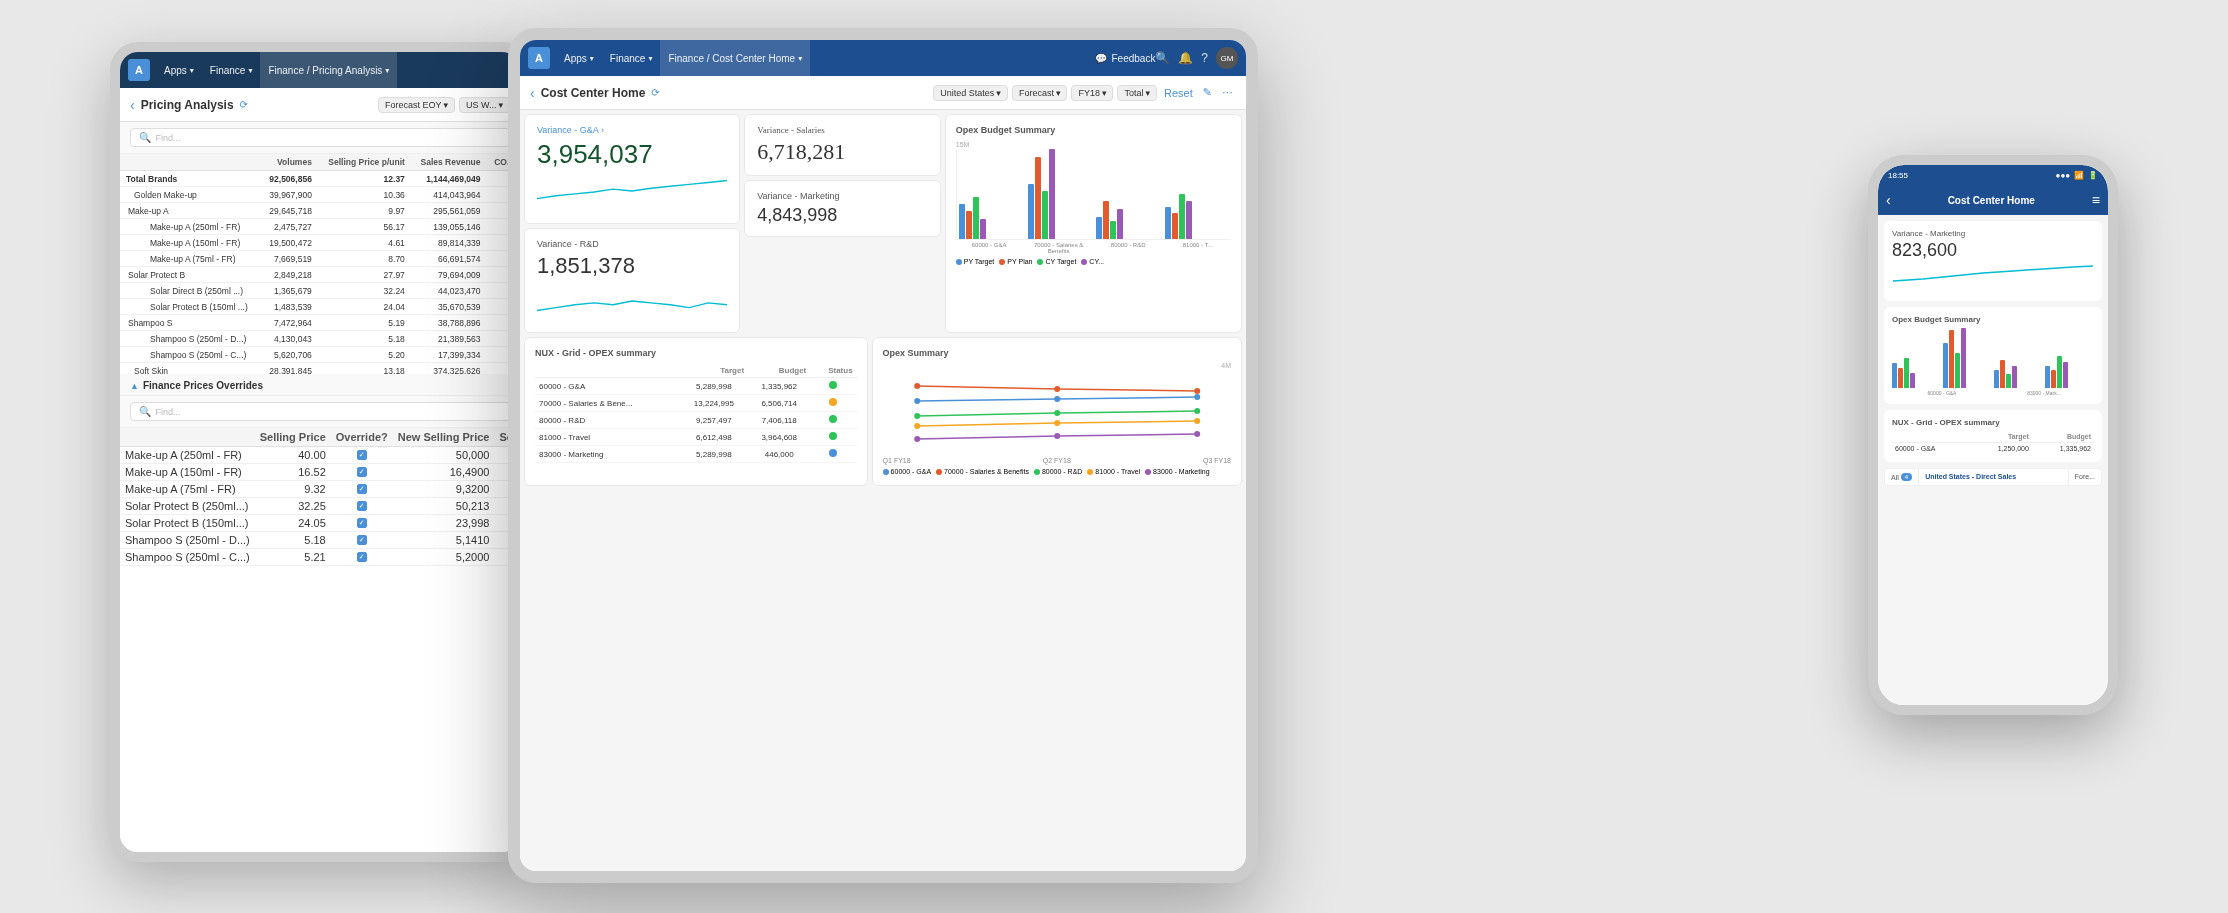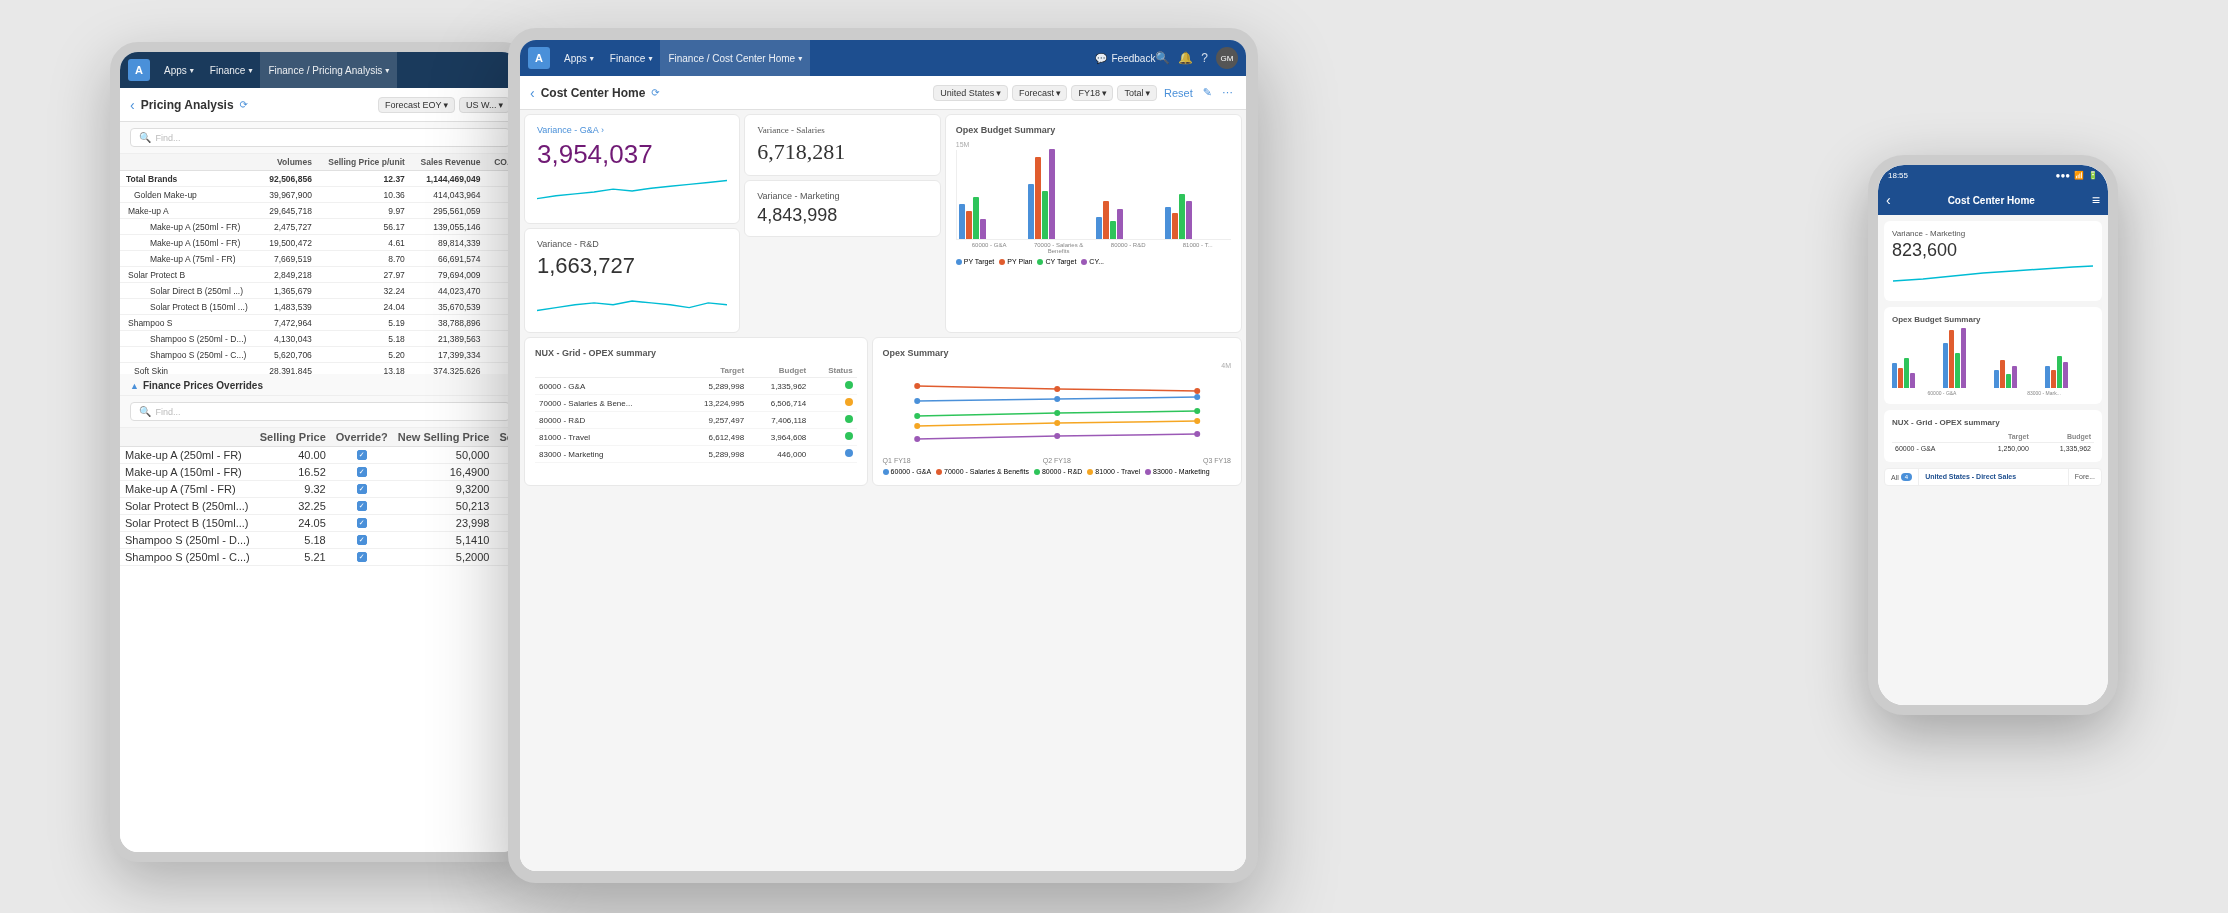--- a/index.html
+++ b/index.html
@@ -352,21 +352,21 @@
       font-weight: 600;
       padding: 2px 4px;
       text-align: right;
       border-bottom: 1px solid #eee;
     }
 
     .nux-table th:first-child { text-align: left; }
 
     .nux-table td {
       padding: 3px 4px;
-      text-align: right;
+      text-align: center;
       color: #333;
       border-bottom: 1px solid #f5f5f5;
     }
 
     .nux-table td:first-child { text-align: left; }
 
     .status-dot {
       width: 8px;
       height: 8px;
       border-radius: 50%;
@@ -803,29 +803,29 @@
 
       <div style="display:flex;gap:4px;margin-bottom:4px;">
 
         <div style="display:flex;flex-direction:column;gap:4px;flex:1.1;">
 
           <div style="background:white;border:1px solid #e8e8e8;border-radius:6px;padding:10px 12px;">
             <div style="font-size:9px;color:#4a90d9;margin-bottom:4px;cursor:pointer;">
               <span>Variance - G&amp;A</span>
               <span> ›</span>
             </div>
-            <div style="font-size:26px;font-weight:300;color:#701a75;margin-bottom:4px;">3,954,037</div>
+            <div style="font-size:26px;font-weight:300;color:#14532d;margin-bottom:4px;">3,954,037</div>
             <svg width="100%" height="35" viewBox="0 0 200 35">
               <polyline points="0,25 20,22 40,20 60,18 80,15 100,17 120,14 140,12 160,10 180,8 200,6" fill="none" stroke="#00bcd4" stroke-width="1.5"></polyline>
             </svg>
           </div>
 
           <div style="background:white;border:1px solid #e8e8e8;border-radius:6px;padding:10px 12px;">
             <div style="font-size:9px;color:#555;margin-bottom:4px;">Variance - R&amp;D</div>
-            <div style="font-size:22px;font-weight:300;color:#333;margin-bottom:4px;">1,663,727</div>
+            <div style="font-size:22px;font-weight:300;color:#333;margin-bottom:4px;">1,851,378</div>
             <svg width="100%" height="35" viewBox="0 0 200 35">
               <polyline points="0,28 20,25 40,22 60,20 80,22 100,18 120,20 140,22 160,25 180,20 200,22" fill="none" stroke="#00bcd4" stroke-width="1.5"></polyline>
             </svg>
           </div>
         </div>
 
         <div style="display:flex;flex-direction:column;gap:4px;flex:1;">
           <div style="background:white;border:1px solid #e8e8e8;border-radius:6px;padding:10px 12px;font-family:Liberation Serif, serif;">
             <div style="font-size:9px;color:#555;margin-bottom:4px;">Variance - Salaries</div>
             <div style="font-size:22px;font-weight:300;color:#333;">6,718,281</div>

